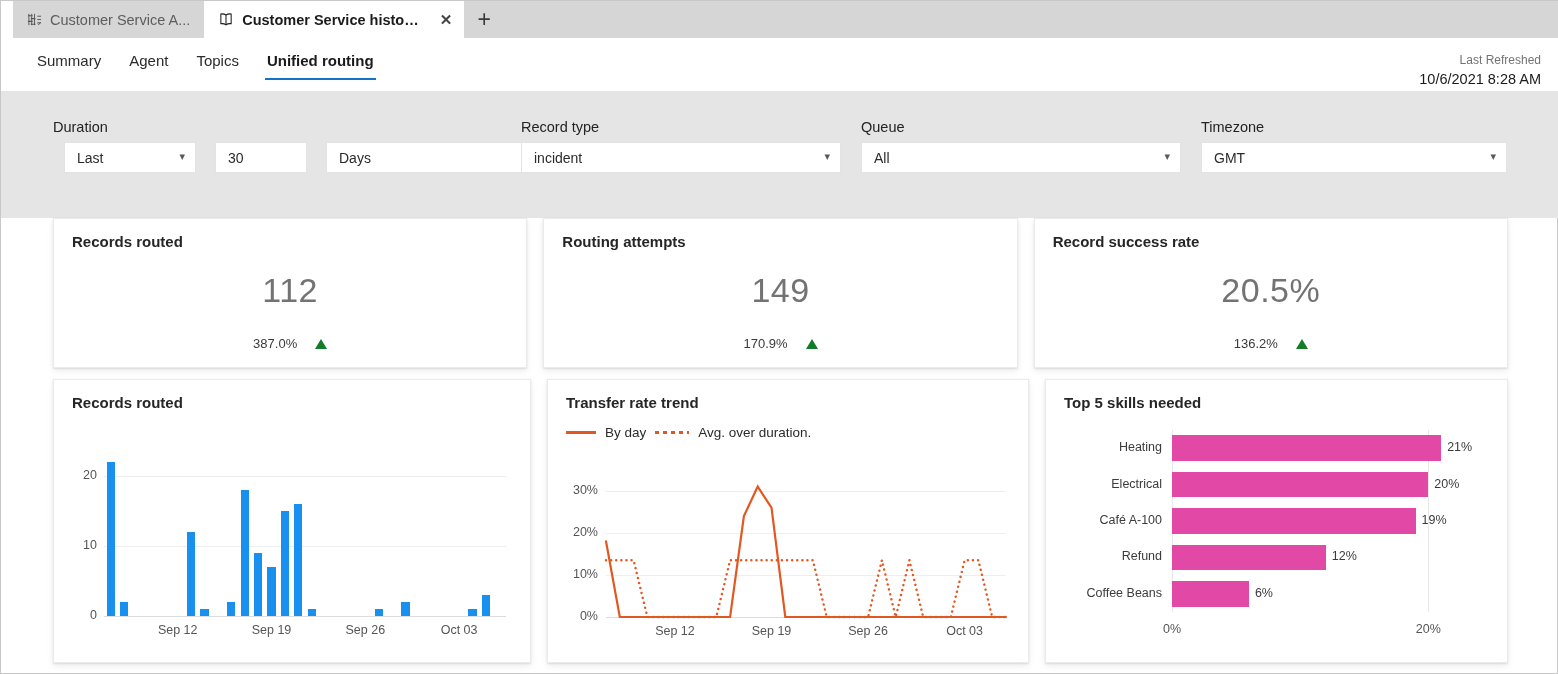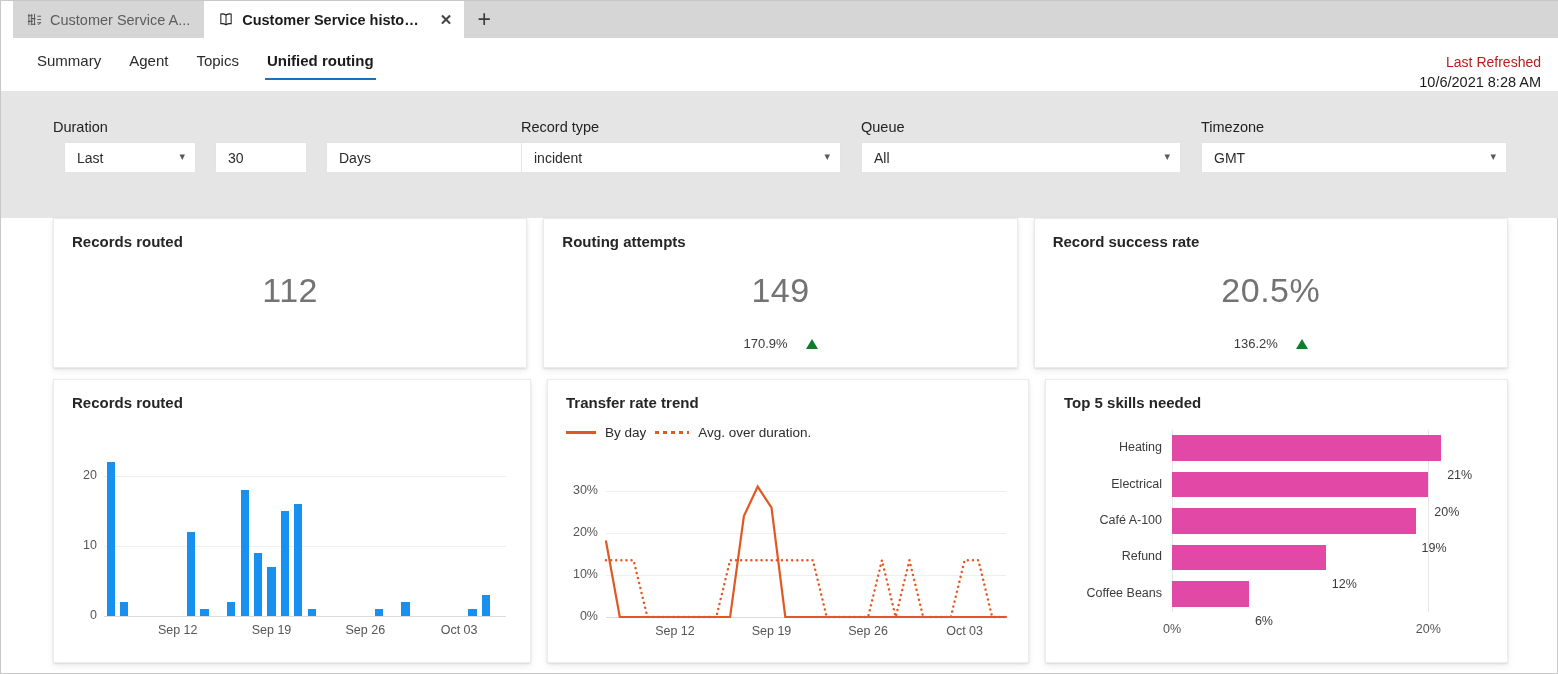--- a/index.html
+++ b/index.html
@@ -46,21 +46,21 @@
     position: relative; font-size: 15px; color: #2b2b2b; padding: 4px 14px 11px 14px;
   }
   .navitem.selected { font-weight: bold; color: #1b1b1b; }
   .navitem.selected::after {
     content: ""; position: absolute; left: 12px; right: 12px; bottom: 0;
     height: 2.5px; background: #1473c4;
   }
   .refresh-block {
     position: absolute; right: 18px; top: 14px; text-align: right; line-height: 1.45;
   }
-  .refresh-label { font-size: 14px; color: #b91c1c; }
+  .refresh-label { font-size: 12px; color: #737373; }
   .refresh-time { font-size: 14.5px; color: #1b1b1b; }
 
   
   .filterbar {
     position: absolute; left: 0; top: 90px; width: 1558px; height: 127px;
     background: #e5e5e5;
   }
   .fgroup { position: absolute; }
   .flabel { font-size: 14.5px; color: #232323; margin-bottom: 7px; }
   .frow { display: flex; gap: 19px; margin-left: 11px; }
@@ -113,21 +113,21 @@
     background-image: repeating-linear-gradient(to right, #e25822 0 4px, transparent 4px 8px);
   }
 
   .plot { position: absolute; }
   .axis-lbl { position: absolute; font-size: 12.5px; color: #555; white-space: nowrap; }
   .gridline { position: absolute; height: 1px; background: #eeeeee; }
   .vgridline { position: absolute; width: 1px; background: #e7e7e7; }
   .axisline { position: absolute; height: 1px; background: #dcdcdc; }
   .bar { position: absolute; bottom: 0; background: #1890f0; }
   .hbar { position: absolute; background: #e249a6; }
-  .hbar-lbl { position: absolute; font-size: 12.5px; color: #3b3b3b; white-space: nowrap; margin-top: 28px; }
+  .hbar-lbl { position: absolute; font-size: 12.5px; color: #3b3b3b; white-space: nowrap; }
   .hbar-cat { position: absolute; font-size: 12.5px; color: #3b3b3b; text-align: right; white-space: nowrap; }
 </style>
 </head>
 <body>
 
 <div class="app">
 
   <div class="tabstrip">
     <div class="tab inactive">
       <span class="ico">
@@ -226,20 +226,24 @@
       </span>
       <span>9/7/2021 - 10/6/2021</span>
     </div>
   </div>
 
   <div class="kpi-row">
 
     <div class="kpi">
       <div class="kpi-title">Records routed</div>
       <div class="kpi-value">112</div>
+      <div class="kpi-delta">
+        <span>387.0%</span>
+        <span class="tri"></span>
+      </div>
     </div>
 
     <div class="kpi">
       <div class="kpi-title">Routing attempts</div>
       <div class="kpi-value">149</div>
       <div class="kpi-delta">
         <span>170.9%</span>
         <span class="tri"></span>
       </div>
     </div>

